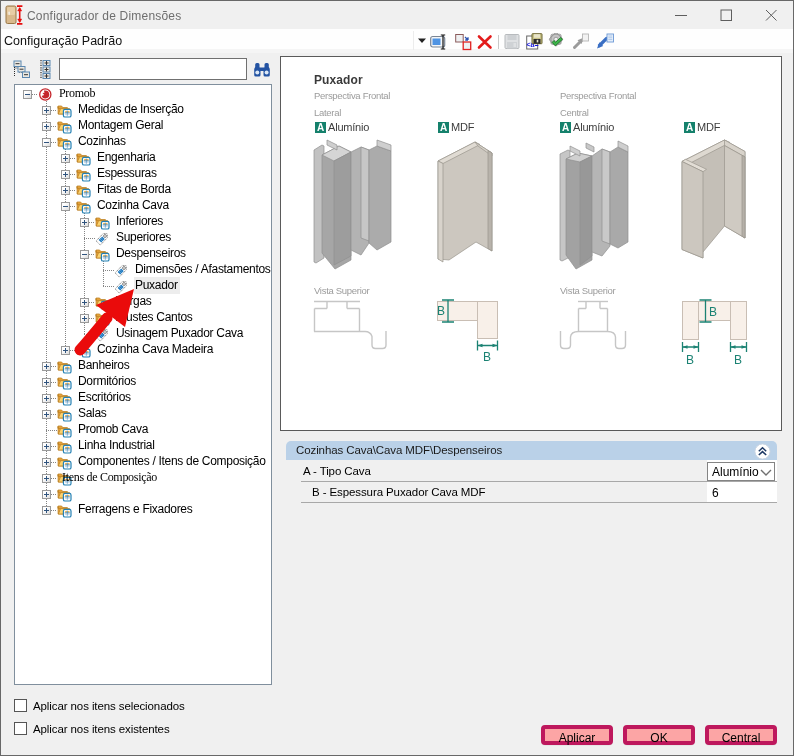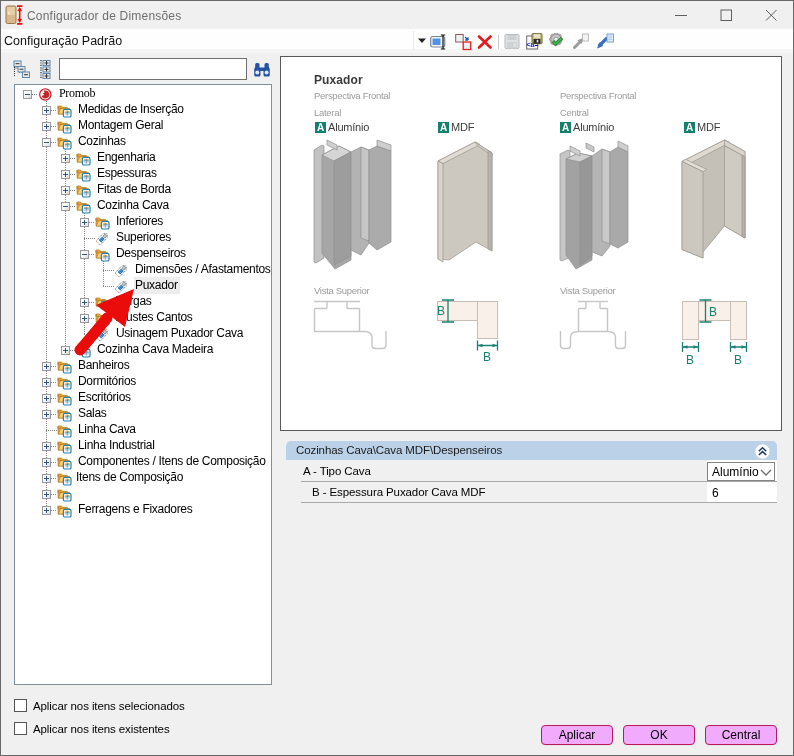--- a/index.html
+++ b/index.html
@@ -25,21 +25,21 @@
 #rpanel { position:absolute; left:280px; top:56px; width:502px; height:375px; background:#fff; border:1px solid #5a5a5a; }
 #rpanel .t { position:absolute; font-size:12px; font-weight:bold; color:#3a3a3a; letter-spacing:0.1px; }
 .gr { position:absolute; color:#9b9b9b; font-size:9.5px; letter-spacing:-0.3px; }
 .badge { position:absolute; width:11px; height:11px; background:#15816c; color:#fff; font-size:10px; font-weight:bold; text-align:center; line-height:11px; }
 .badgetxt { position:absolute; font-size:11px; letter-spacing:-0.2px; color:#3c3c3c; }
 #pgrid-hdr { position:absolute; left:286px; top:441px; width:491px; height:19px; background:#bad1e8; border-radius:5px 5px 0 0; }
 #pgrid-hdr span { position:absolute; left:10px; top:3px; font-size:11.5px; letter-spacing:-0.1px; color:#1a1a1a; }
 .prow-label { position:absolute; left:303px; font-size:11.5px; letter-spacing:-0.1px; color:#000; }
 .cb { position:absolute; left:14px; width:13px; height:13px; background:#fff; border:1px solid #555; }
 .cb-label { position:absolute; left:33px; font-size:11.5px; letter-spacing:-0.1px; color:#000; }
-.btn { position:absolute; top:725px; width:72px; height:20px; background:#f0abfc; border:1px solid #be185d; border-radius:4px; font-size:12px; color:#000; text-align:center; line-height:18px; box-shadow:0 0.5px 0 rgba(0,0,0,0.08); }
+.btn { position:absolute; top:725px; width:72px; height:20px; background:#fca5a5; border:4px solid #be185d; border-radius:4px; font-size:12px; color:#000; text-align:center; line-height:18px; box-shadow:0 0.5px 0 rgba(0,0,0,0.08); }
 </style>
 </head>
 <body>
 <svg width="0" height="0" style="position:absolute">
 <defs>
 <symbol id="i-folder" viewBox="0 0 15 15">
   <path d="M1.1,3.0 L4.6,3.0 L5.8,4.6 L10.4,4.6 L10.4,5.4 L1.1,5.4 Z" fill="#eda93f" stroke="#bd8124" stroke-width="0.8"></path>
   <path d="M1.1,3.4 L1.1,11.0 L8.4,11.0 L8.4,9.2 L10.4,5.8 L10.4,5.4 L1.1,5.4 Z" fill="#e8a138" stroke="#bd8124" stroke-width="0.8"></path>
   <path d="M1.3,11.0 L3.6,5.6 L12.6,5.6 L10.4,11.0 Z" fill="#fbd26e" stroke="#bd8124" stroke-width="0.8"></path>
   <rect x="6.4" y="6.4" width="7.6" height="7.6" rx="1.6" fill="#fdfdfd" stroke="#2581b4" stroke-width="1.2"></rect>
@@ -310,39 +310,39 @@
 <div class="hdot" style="left:36px;top:329px;width:6px;"></div>
 <div class="exp plus" style="left:27px;top:325px;"></div>
 <svg class="tic" style="left:42px;top:322px;" width="15" height="15">
       <use href="#i-folder"></use>
     </svg>
 <div class="trow" style="left:62px;top:321px;"><span class="tlabel">Salas</span></div>
 <div class="hdot" style="left:31px;top:345px;width:11px;"></div>
 <svg class="tic" style="left:42px;top:338px;" width="15" height="15">
       <use href="#i-folder"></use>
     </svg>
-<div class="trow" style="left:62px;top:337px;"><span class="tlabel">Linha Cava</span></div>
+<div class="trow" style="left:62px;top:337px;"><span class="tlabel">Promob Cava</span></div>
 <div class="hdot" style="left:36px;top:361px;width:6px;"></div>
 <div class="exp plus" style="left:27px;top:357px;"></div>
 <svg class="tic" style="left:42px;top:354px;" width="15" height="15">
       <use href="#i-folder"></use>
     </svg>
 <div class="trow" style="left:62px;top:353px;"><span class="tlabel">Linha Industrial</span></div>
 <div class="hdot" style="left:36px;top:377px;width:6px;"></div>
 <div class="exp plus" style="left:27px;top:373px;"></div>
 <svg class="tic" style="left:42px;top:370px;" width="15" height="15">
       <use href="#i-folder"></use>
     </svg>
 <div class="trow" style="left:62px;top:369px;"><span class="tlabel">Componentes / Itens de Composição</span></div>
 <div class="hdot" style="left:36px;top:393px;width:6px;"></div>
 <div class="exp plus" style="left:27px;top:389px;"></div>
 <svg class="tic" style="left:42px;top:386px;" width="15" height="15">
       <use href="#i-folder"></use>
     </svg>
-<div class="trow" style="left:60px;top:385px;"><span class="tlabel">Itens de Composição</span></div>
+<div class="trow" style="left:46px;top:385px;font-family:Liberation Serif, serif;"><span class="tlabel">Itens de Composição</span></div>
 <div class="hdot" style="left:36px;top:409px;width:6px;"></div>
 <div class="exp plus" style="left:27px;top:405px;"></div>
 <svg class="tic" style="left:42px;top:402px;" width="15" height="15">
       <use href="#i-folder"></use>
     </svg>
 <div class="hdot" style="left:36px;top:425px;width:6px;"></div>
 <div class="exp plus" style="left:27px;top:421px;"></div>
 <svg class="tic" style="left:42px;top:418px;" width="15" height="15">
       <use href="#i-folder"></use>
     </svg>

